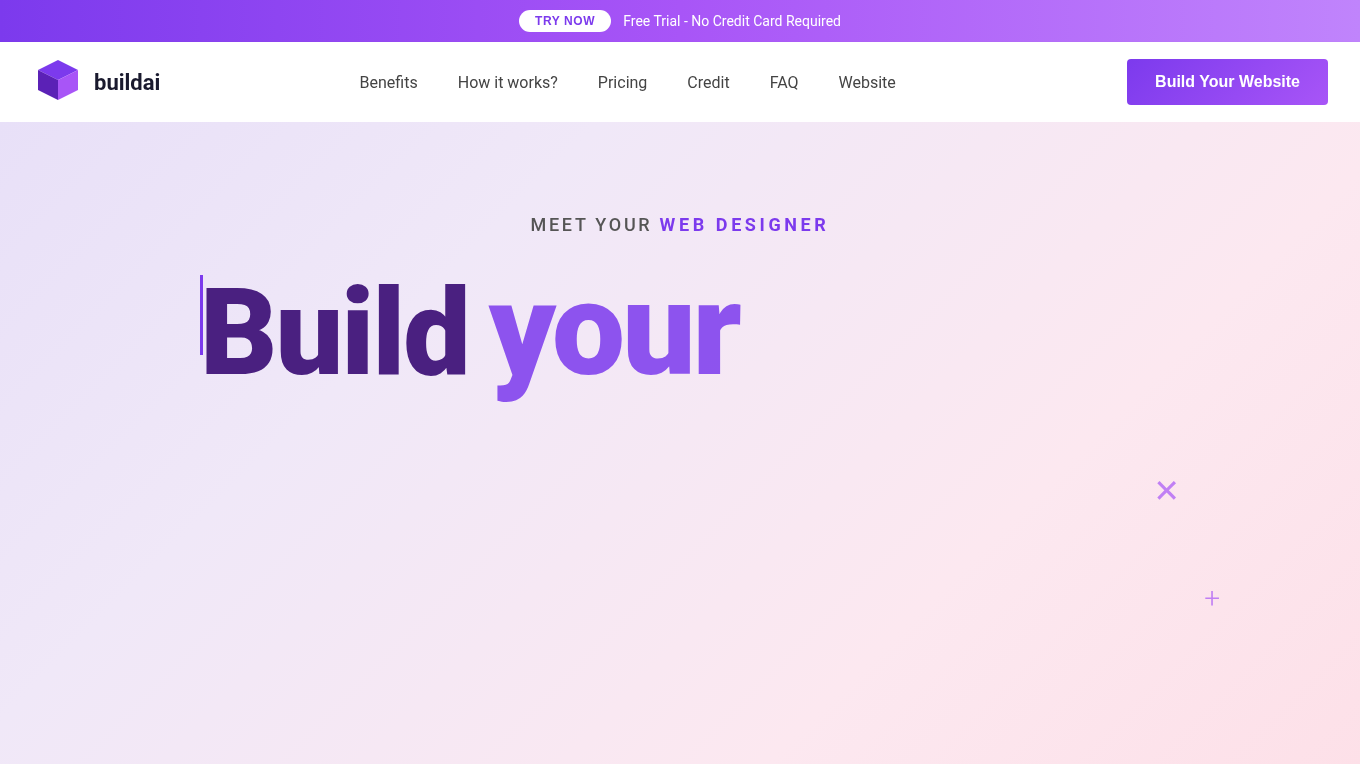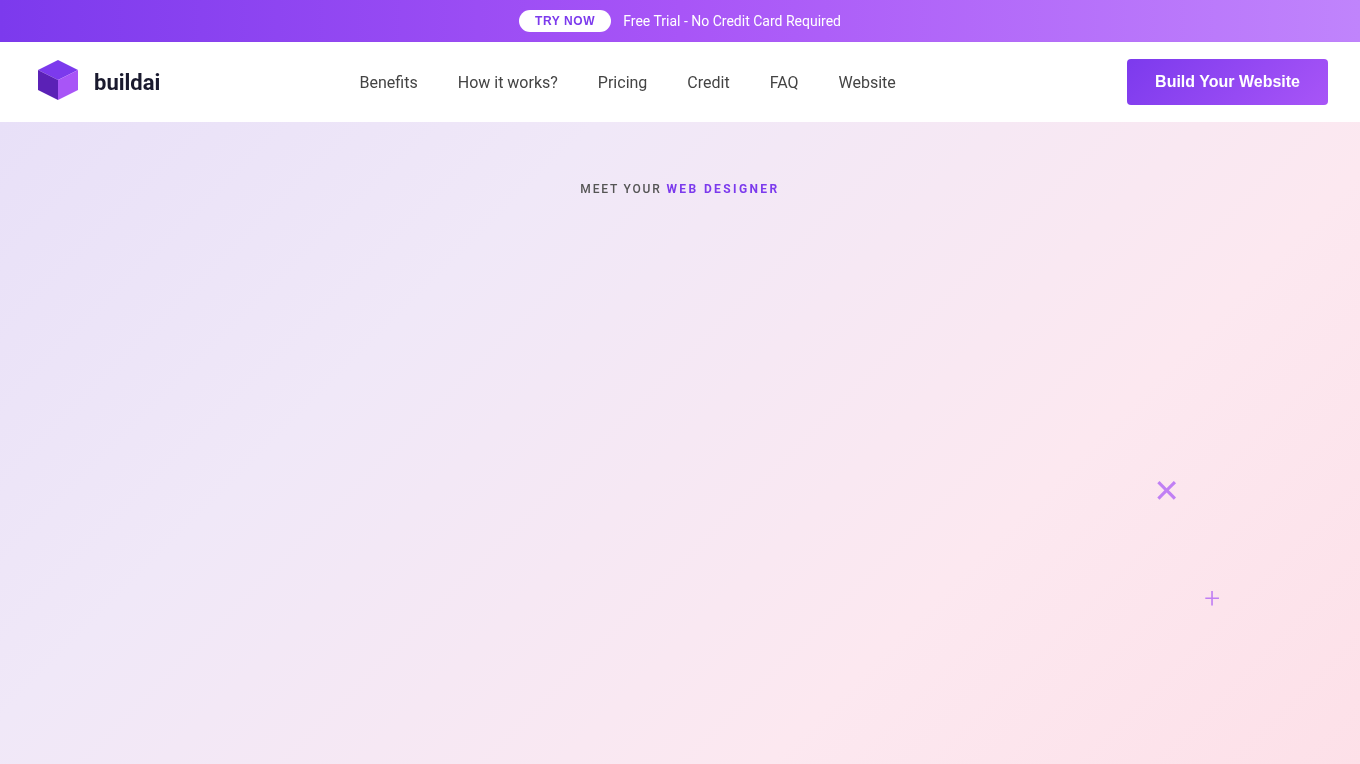--- a/index.html
+++ b/index.html
@@ -108,26 +108,27 @@
       min-height: 648px;
       position: relative;
       display: flex;
       flex-direction: column;
       align-items: center;
       padding-top: 60px;
       overflow: hidden;
     }
 
     .meet-text {
-      font-size: 12px;
+      font-size: 18px;
       font-weight: 500;
       letter-spacing: 0.15em;
       text-transform: uppercase;
       color: #555;
       margin-bottom: 20px;
+      margin-top: 32px;
     }
 
     .meet-text .web-designer {
       color: #7c3aed;
       font-weight: 700;
       letter-spacing: 0.2em;
     }
 
     .hero-headline {
       display: flex;
@@ -224,16 +225,21 @@
   <button class="cta-btn">Build Your Website</button>
 </nav>
 
 <section class="hero">
 
   <div class="meet-text">
     <span>MEET YOUR</span>
     <span class="web-designer"> <span>WEB DESIGNER</span></span>
   </div>
 
+  <div class="hero-headline">
+    <span class="build-cursor"></span>
+    <span class="build-word">Build</span>
+    <span class="your-word">your</span>
+  </div>
 
   <span class="deco-cross deco-cross-1">✕</span>
   <span class="deco-cross deco-cross-2">+</span>
 </section>
 
 </body></html>

